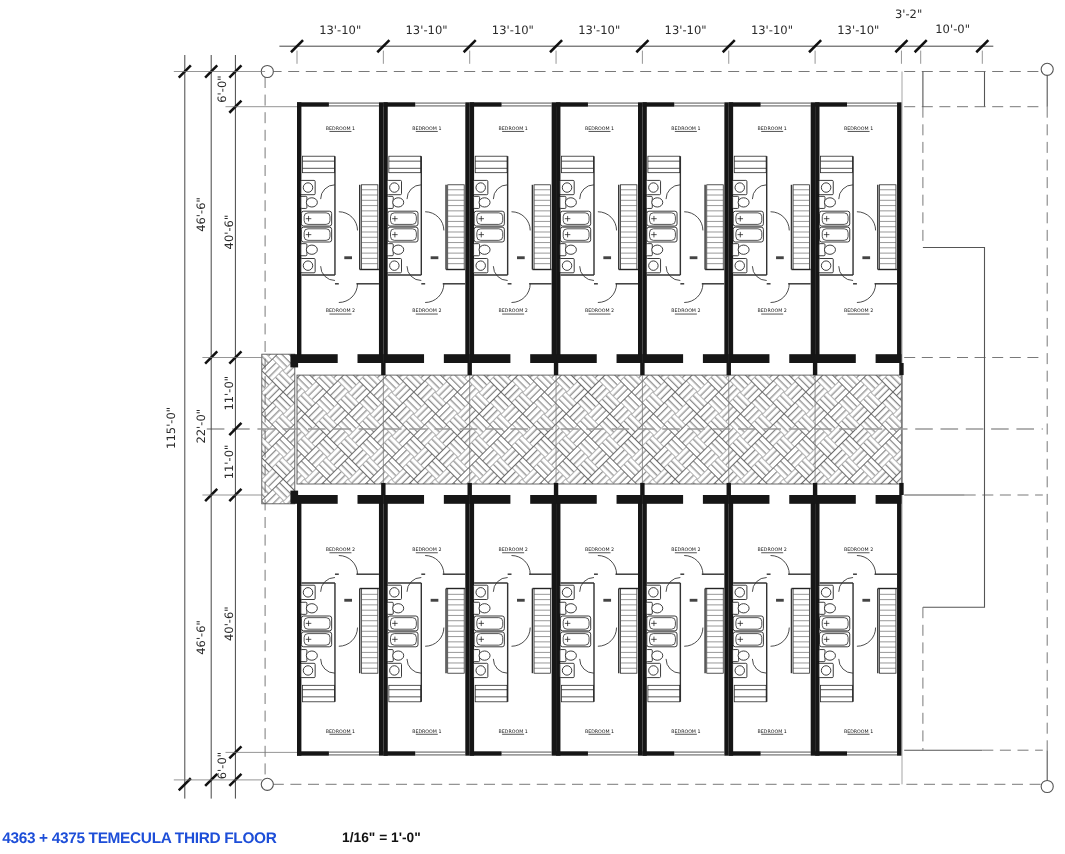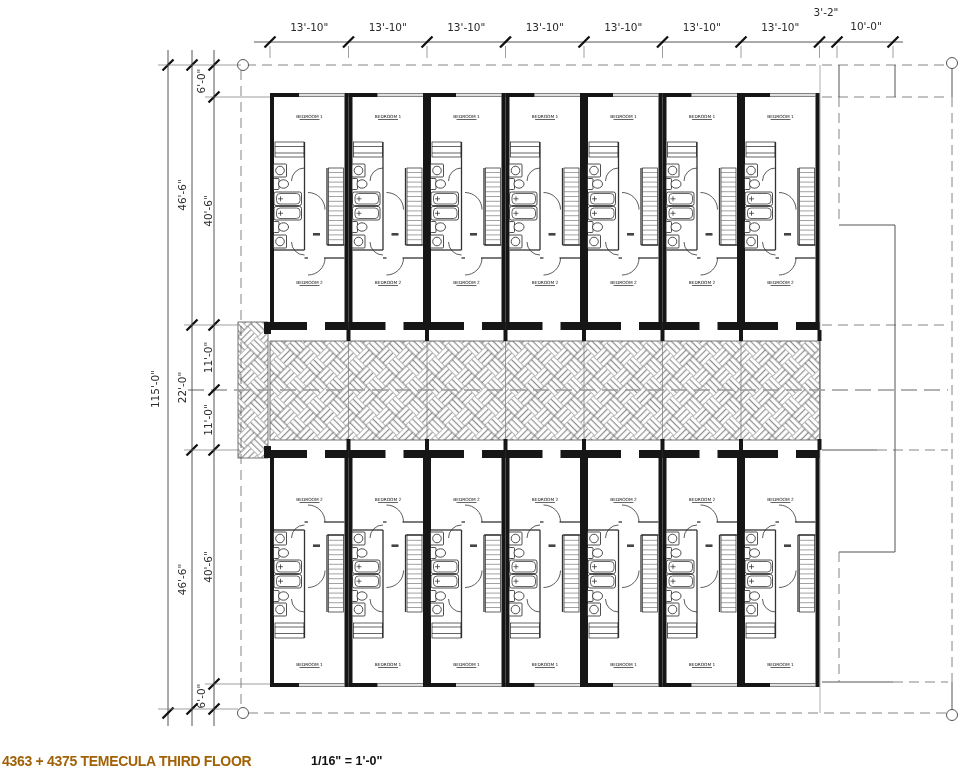--- a/index.html
+++ b/index.html
@@ -1,21 +1,21 @@
 <!DOCTYPE html>
 <html><head>
 <meta charset="utf-8">
 <style>
   html,body{margin:0;padding:0;background:#fff;}
   .page{position:relative;width:968px;height:776px;background:#fff;overflow:hidden;
         font-family:"Liberation Sans",sans-serif;}
   #plan-svg{position:absolute;left:0;top:0;}
   .titleblock{position:absolute;left:0;top:751px;width:968px;height:24px;}
   .sheet-title{position:absolute;left:2px;top:2px;font-weight:bold;font-size:14px;
-        letter-spacing:-0.3px;color:#a16207;font-family:"Liberation Sans",sans-serif;}
+        letter-spacing:-0.3px;color:#1d4ed8;font-family:"Liberation Sans",sans-serif;}
   .sheet-scale{position:absolute;left:311px;top:3px;font-weight:bold;font-size:12.5px;
         color:#111;font-family:"Liberation Sans",sans-serif;}
 
   
   .dim{stroke:#444;stroke-width:0.9;fill:none}
   .tick{stroke:#111;stroke-width:2.3;fill:none}
   .ext{stroke:#777;stroke-width:0.7;fill:none}
   .dash{stroke:#777;stroke-width:0.9;stroke-dasharray:10 6;fill:none}
   .cdash{stroke:#999;stroke-width:1.5;stroke-dasharray:16 7;fill:none}
   .out{stroke:#555;stroke-width:1;fill:none}

